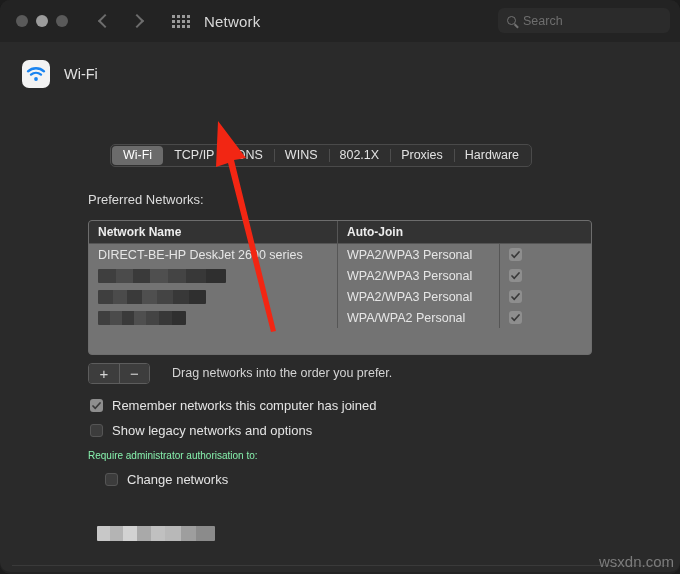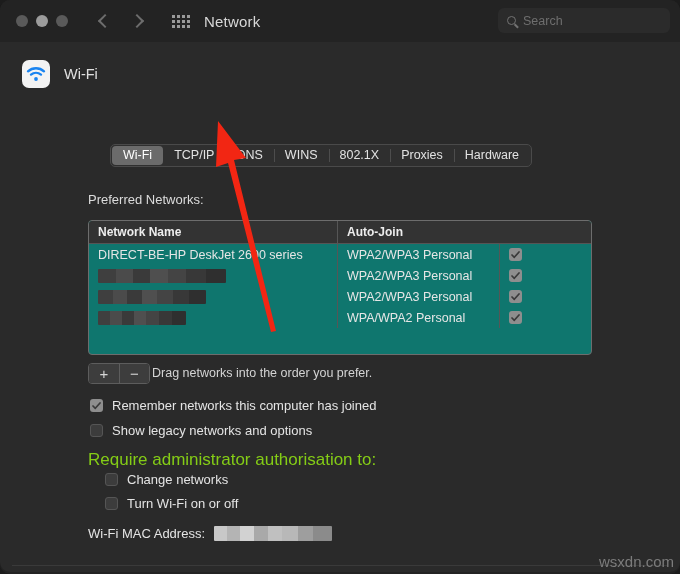--- a/index.html
+++ b/index.html
@@ -98,21 +98,21 @@
   .tab.selected::before, .tab.selected + .tab::before { background: transparent; }
 
   
   #pref-label {
     position: absolute; left: 88px; top: 150px;
     color: #dcdcdc; font-size: 13px;
   }
   #net-table {
     position: absolute; left: 88px; top: 178px;
     width: 504px; height: 135px;
-    background: #0f766e;
+    background: #737373;
     border: 1px solid #6d6d6d; border-radius: 4px;
     overflow: hidden;
   }
   #net-head {
     display: flex; height: 23px; background: #333333;
     border-bottom: 1px solid #555; align-items: center;
     color: #ededed; font-size: 12px; font-weight: bold;
   }
   #net-head .col { padding-left: 9px; position: relative; height: 100%;
                    display: flex; align-items: center; }
@@ -139,37 +139,37 @@
     position: absolute; left: 88px; top: 321px;
     display: flex; height: 21px;
     border: 1px solid #5d5d5d; border-radius: 4px; overflow: hidden;
   }
   #addrem div {
     width: 30px; background: #3d3d3d; color: #d6d6d6; font-size: 15px;
     display: flex; align-items: center; justify-content: center;
   }
   #addrem div + div { border-left: 1px solid #5d5d5d; }
   #drag-hint {
-    position: absolute; left: 152px; top: 324px;
+    position: absolute; left: 172px; top: 324px;
     color: #d4d4d4; font-size: 12.5px; text-align: right;
   }
 
   
   .optrow { position: absolute; display: flex; align-items: center; }
   .optbox {
     width: 13px; height: 13px; border-radius: 3px; flex: none;
     display: flex; align-items: center; justify-content: center;
   }
   .optbox.on  { background: #8e8e8e; }
   .optbox.off { background: #3c3c3c; border: 1px solid #555; }
   .optlabel { margin-left: 9px; color: #e4e4e4; font-size: 13px; }
   #opt-remember { left: 90px; top: 356px; }
   #opt-legacy   { left: 90px; top: 381px; }
   #admin-label  { position: absolute; left: 88px; top: 408px;
-                  color: #84cc16; font-size: 17px; }
+                  color: #86efac; font-size: 10px; }
   #opt-change   { left: 105px; top: 430px; }
   #opt-turn     { left: 105px; top: 454px; }
 
   
   #mac-row { position: absolute; left: 88px; top: 484px; display: flex; align-items: center; }
   #mac-label { color: #e4e4e4; font-size: 13px; }
   #mac-value {
     margin-left: 9px; width: 118px; height: 15px; border-radius: 1px;
     background:
       linear-gradient(90deg,#c8c8c8 0 11%,#b4b4b4 11% 22%,#d2d2d2 22% 34%,
@@ -333,27 +333,22 @@
       <span class="optlabel">Show legacy networks and options</span>
     </div>
 
     <div id="admin-label">Require administrator authorisation to:</div>
 
     <div class="optrow" id="opt-change">
       <span class="optbox off"></span>
       <span class="optlabel">Change networks</span>
     </div>
 
-    <div class="optrow" id="opt-turn">
-      <span class="optbox off"></span>
-      <span class="optlabel">Turn Wi-Fi on or off</span>
-    </div>
 
     <div id="mac-row">
-      <span id="mac-label">Wi-Fi MAC Address:</span>
       <span id="mac-value"></span>
     </div>
 
     <div id="footer-sep"></div>
 
     <div id="watermark">wsxdn.com</div>
   </div>
 
   <svg id="arrow">
     <polygon points="218,121 246,158 234,160 276,331 271,332 228,163 216,167" fill="#F22613"></polygon>

